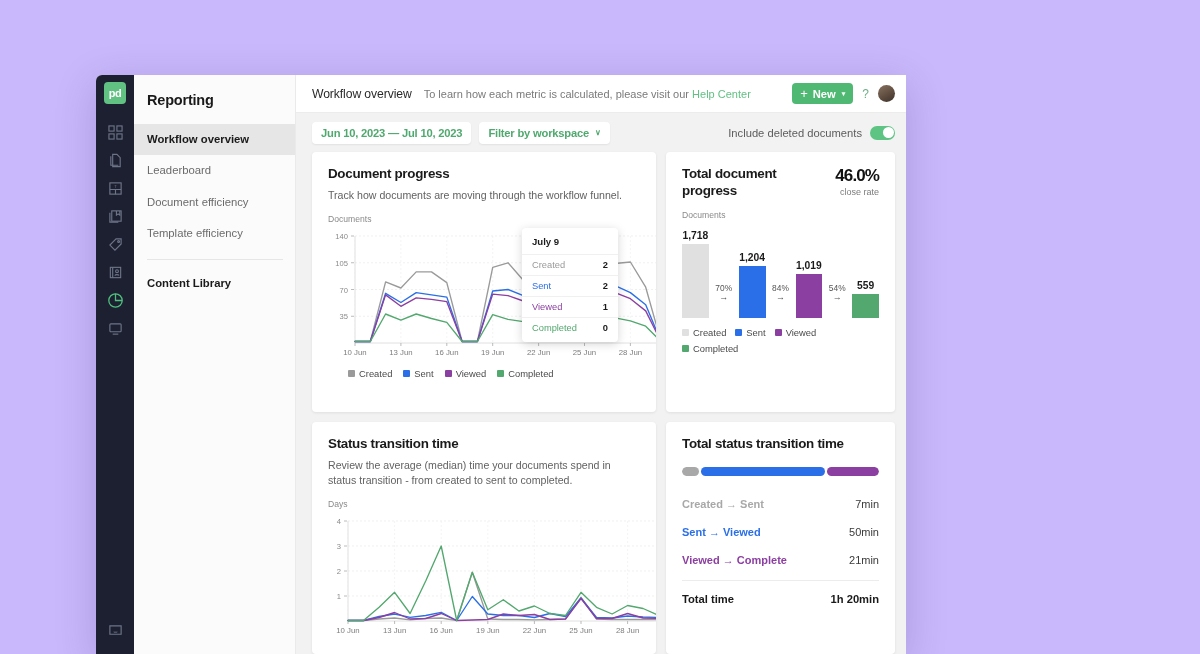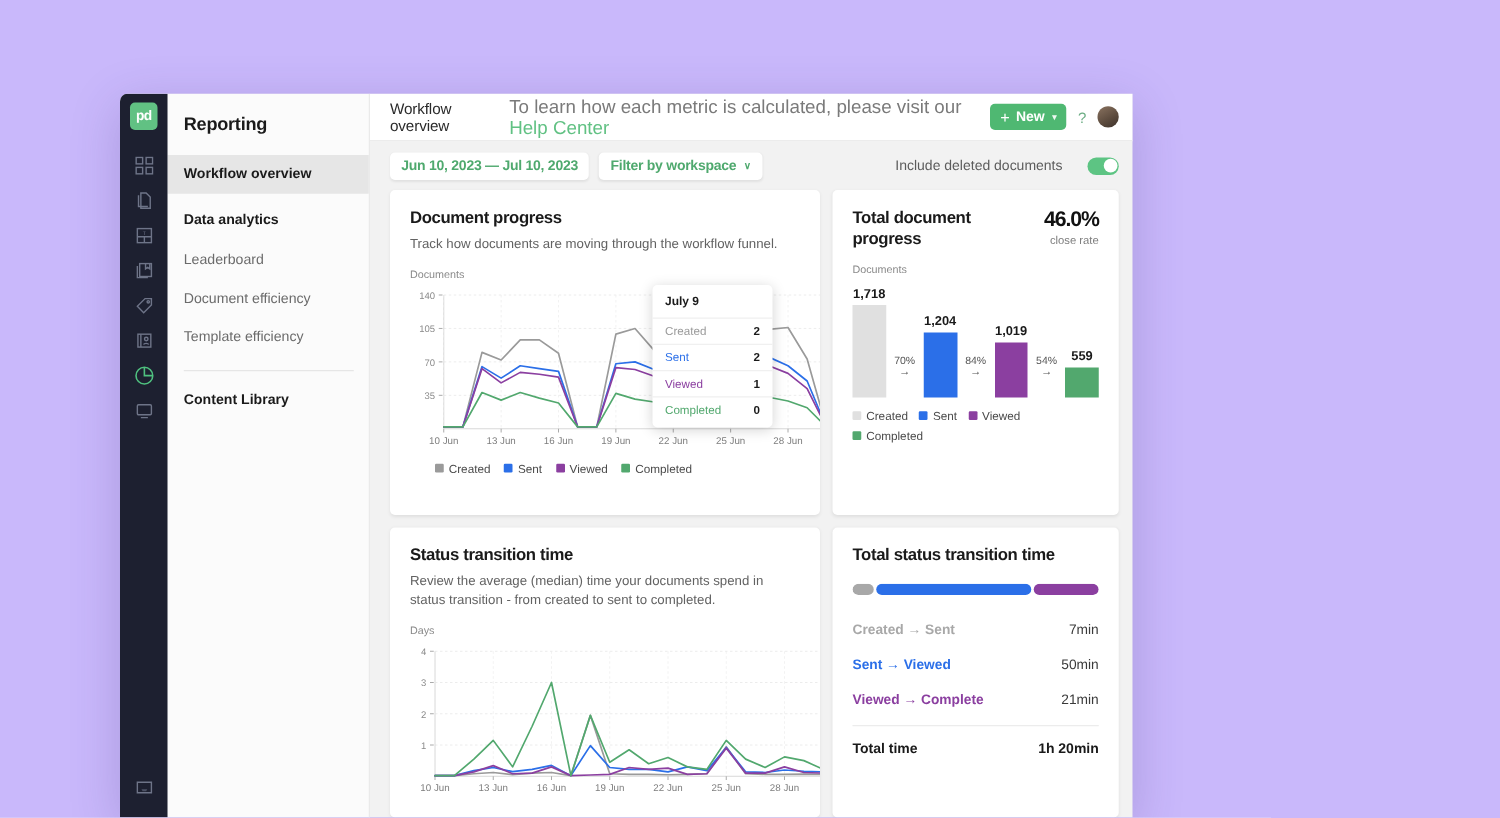--- a/index.html
+++ b/index.html
@@ -68,21 +68,21 @@
   
   .main { flex: 1; display: flex; flex-direction: column; min-width: 0; }
 
   .topbar {
     height: 38px; background: #fff;
     border-bottom: 1px solid #ececec;
     display: flex; align-items: center;
     padding: 0 11px 0 16px; gap: 12px;
   }
   .tb-title { font-size: 12.2px; color: #2a2a2a; letter-spacing: -.1px; }
-  .tb-sub { font-size: 15px; color: #7a7a7a; }
+  .tb-sub { font-size: 11px; color: #7a7a7a; }
   .tb-sub a { color: #61c183; text-decoration: none; }
   .tb-right { margin-left: auto; display: flex; align-items: center; gap: 9px; }
   .btn-new {
     background: #4fb872; color: #fff;
     font-size: 11.2px; font-weight: bold;
     border: none; border-radius: 4px;
     height: 21px; padding: 0 8px;
     display: flex; align-items: center; gap: 5px; cursor: pointer;
   }
   .btn-new .plus { font-size: 13px; font-weight: normal; line-height: 1; }
@@ -101,21 +101,21 @@
   }
   .pill {
     background: #fff; border-radius: 4px;
     height: 22px; padding: 0 9px;
     display: flex; align-items: center; gap: 6px;
     font-size: 11.2px; font-weight: bold; color: #4fa96e;
     cursor: pointer; letter-spacing: -.2px;
     box-shadow: 0 1px 2px rgba(0,0,0,.07);
   }
   .pill .caret { font-size: 8px; color: #4fa96e; }
-  .toggle-wrap { margin-left: auto; display: flex; align-items: center; gap: 20px; }
+  .toggle-wrap { margin-left: auto; display: flex; align-items: center; gap: 8px; }
   .toggle-label { font-size: 11.2px; color: #5c5c5c; }
   .toggle {
     width: 25px; height: 14px; border-radius: 7px;
     background: #5dc483; position: relative; cursor: pointer;
   }
   .toggle::after {
     content: ''; position: absolute; right: 1.5px; top: 1.5px;
     width: 11px; height: 11px; border-radius: 50%; background: #fff;
   }
 
@@ -251,21 +251,20 @@
         <svg width="15" height="15" viewBox="0 0 16 16" fill="none" stroke="#6e7488" stroke-width="1.2">
           <path d="M2 3h12v9H2z"></path>
             <path d="M2 9h3.5l1 1.6h3l1-1.6H14" fill="#6e7488" stroke="none" opacity=".6"></path>
         </svg>
       </div>
     </div>
 
     <div class="nav">
       <div class="nav-title">Reporting</div>
       <div class="nav-item active">Workflow overview</div>
-      <div class="nav-item head" style="padding-top:14px">Data analytics</div>
       <div class="nav-item">Leaderboard</div>
       <div class="nav-item">Document efficiency</div>
       <div class="nav-item">Template efficiency</div>
       <div class="nav-sep"></div>
       <div class="nav-item head">Content Library</div>
     </div>
 
     <div class="main">
 
       <div class="topbar">

